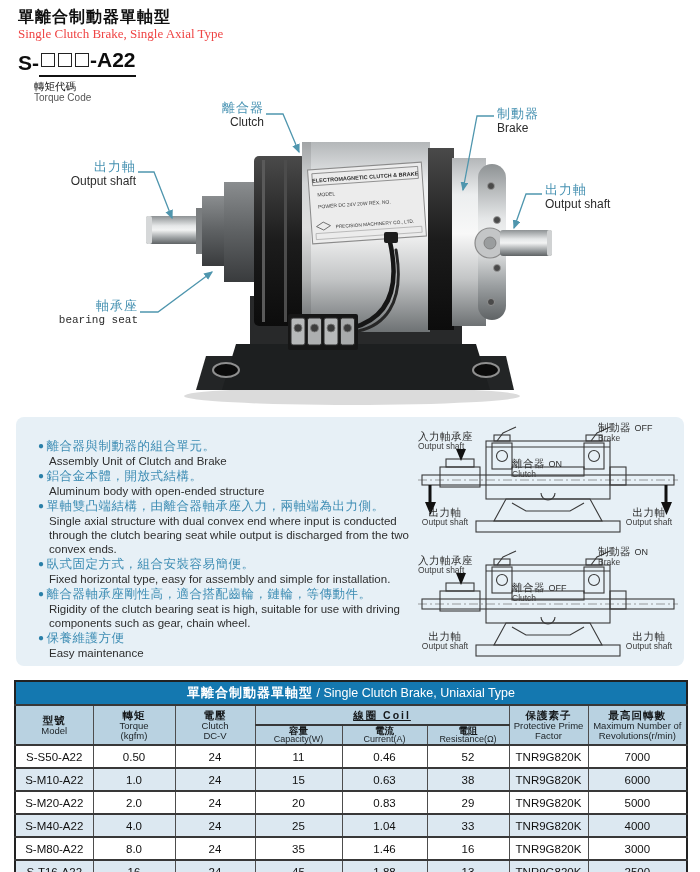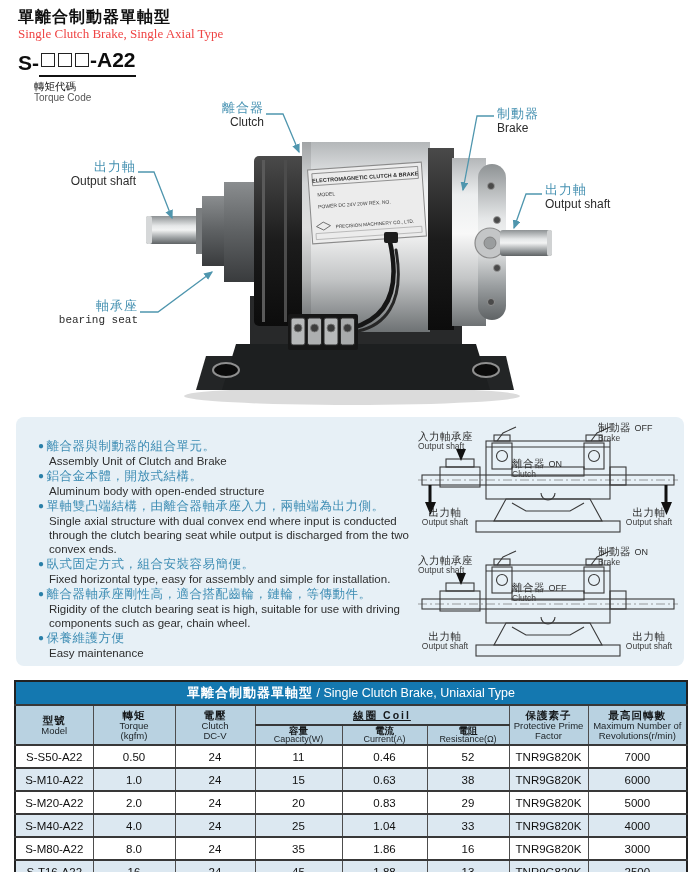--- a/index.html
+++ b/index.html
@@ -458,21 +458,21 @@
         <td>1.04</td>
         <td>33</td>
         <td>TNR9G820K</td>
         <td>4000</td>
       </tr>
       <tr>
         <td>S-M80-A22</td>
         <td>8.0</td>
         <td>24</td>
         <td>35</td>
-        <td>1.86</td>
+        <td>1.46</td>
         <td>16</td>
         <td>TNR9G820K</td>
         <td>3000</td>
       </tr>
       <tr>
         <td>S-T16-A22</td>
         <td>16</td>
         <td>24</td>
         <td>45</td>
         <td>1.88</td>

